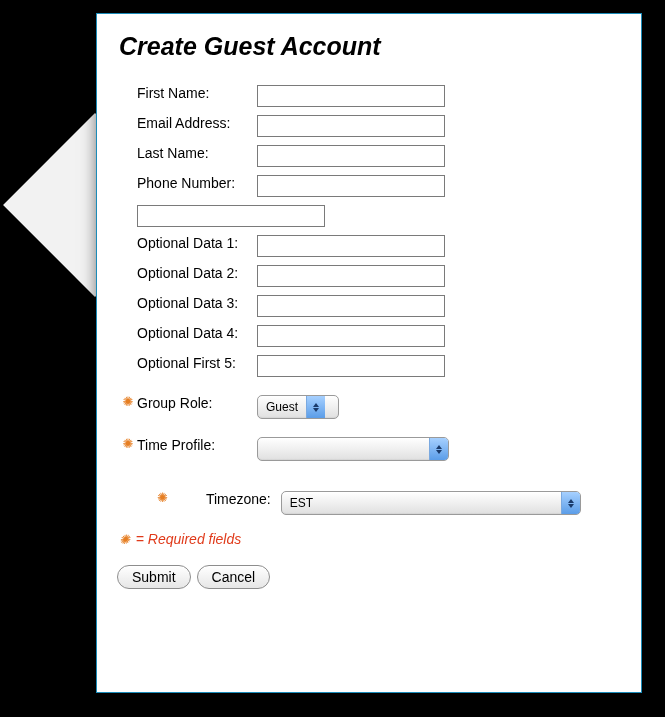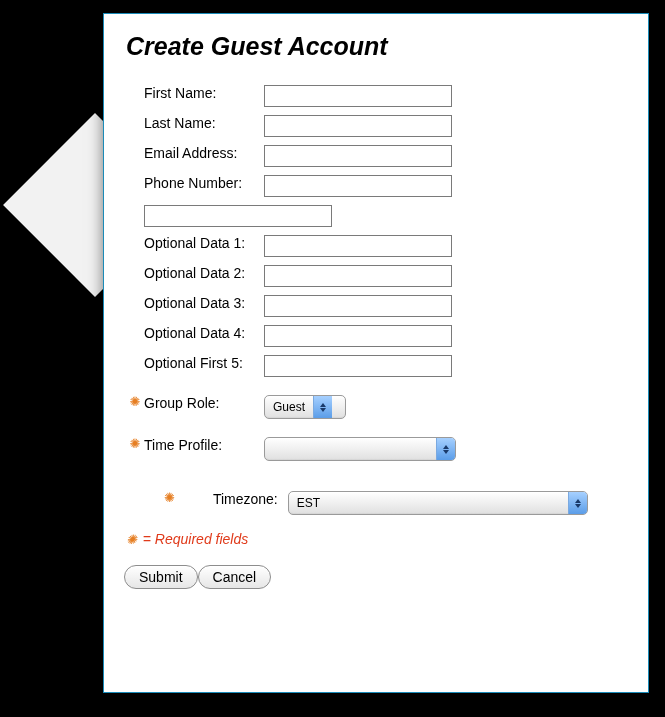--- a/index.html
+++ b/index.html
@@ -19,21 +19,21 @@
     top: 140px;
     width: 130px;
     height: 130px;
     background: #f2f2f2;
     transform: rotate(45deg);
     box-shadow: 0 0 6px rgba(0,0,0,0.4);
     z-index: 1;
   }
   .panel {
     position: absolute;
-    left: 103px;
+    left: 96px;
     top: 13px;
     width: 546px;
     height: 680px;
     background: #fff;
     border: 1.5px solid #1a8bb8;
     box-shadow: 0 6px 14px rgba(0,0,0,0.5);
     z-index: 2;
     box-sizing: border-box;
     padding: 16px 22px 22px 22px;
   }
@@ -118,21 +118,21 @@
   .select-wrap .sel-btn .tri-down { border-top: 4px solid #1a3a6a; }
   .legend {
     margin: 16px 0 18px 0;
     font-size: 14px;
     color: #e03a1a;
     font-style: italic;
   }
   .legend .req-icon { margin-right: 2px; }
   .btnbar {
     display: flex;
-    gap: 0;
+    gap: 6px;
     margin-top: 6px;
     margin-left: -2px;
   }
   button.pill {
     border: 1px solid #8d8d8d;
     border-radius: 12px;
     background: linear-gradient(#ffffff, #e6e6e6);
     padding: 3px 14px;
     font-size: 14px;
     font-family: inherit;
@@ -153,26 +153,26 @@
 
   <div class="title">Create Guest Account</div>
 
   <div class="row">
     <div class="icon-cell"></div>
     <div class="label-cell">First Name:</div>
     <div class="input-cell"><input class="textbox" type="text" value="" style=""></div>
   </div>
   <div class="row">
     <div class="icon-cell"></div>
+    <div class="label-cell">Email Address:</div>
+    <div class="input-cell"><input class="textbox" type="text" value="" style=""></div>
+  </div>
+  <div class="row">
+    <div class="icon-cell"></div>
     <div class="label-cell">Last Name:</div>
-    <div class="input-cell"><input class="textbox" type="text" value="" style=""></div>
-  </div>
-  <div class="row">
-    <div class="icon-cell"></div>
-    <div class="label-cell">Email Address:</div>
     <div class="input-cell"><input class="textbox" type="text" value="" style=""></div>
   </div>
   <div class="row">
     <div class="icon-cell"></div>
     <div class="label-cell">Phone Number:</div>
     <div class="input-cell"><input class="textbox" type="text" value="" style=""></div>
   </div>
   <div class="row">
     <div class="icon-cell"></div>
     <div class="input-cell"><input class="textbox" type="text" value="" style=""></div>

